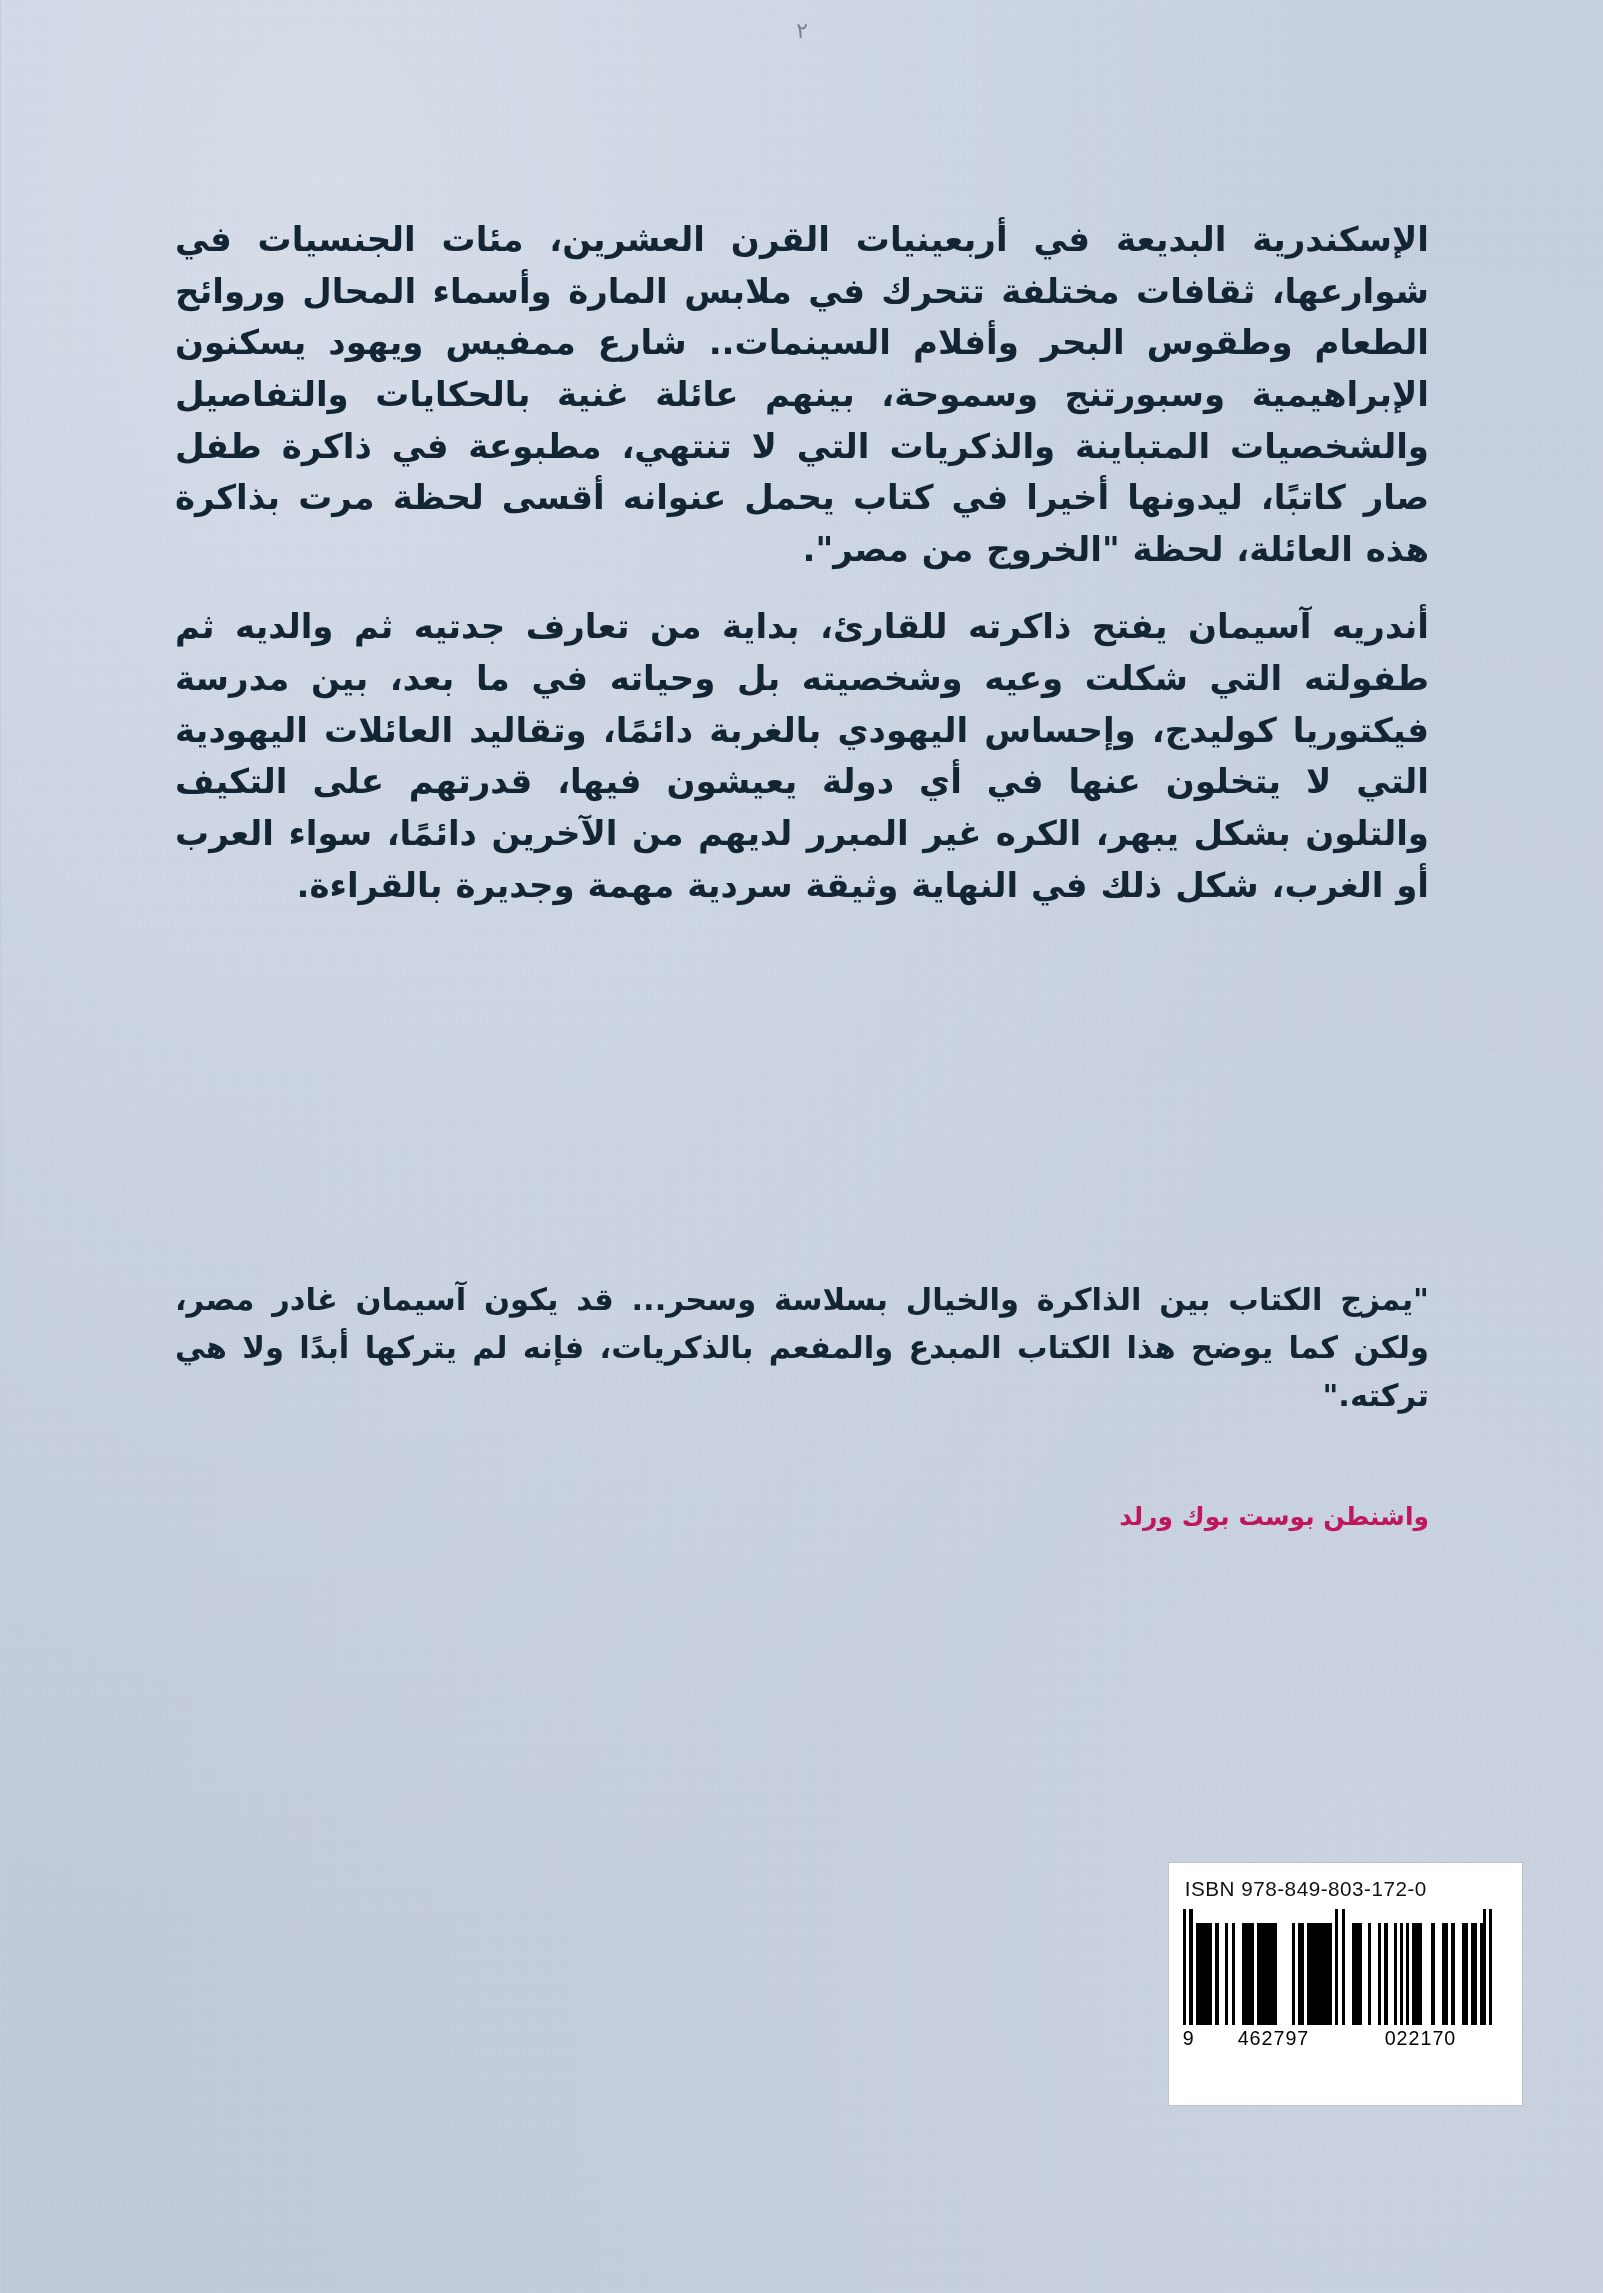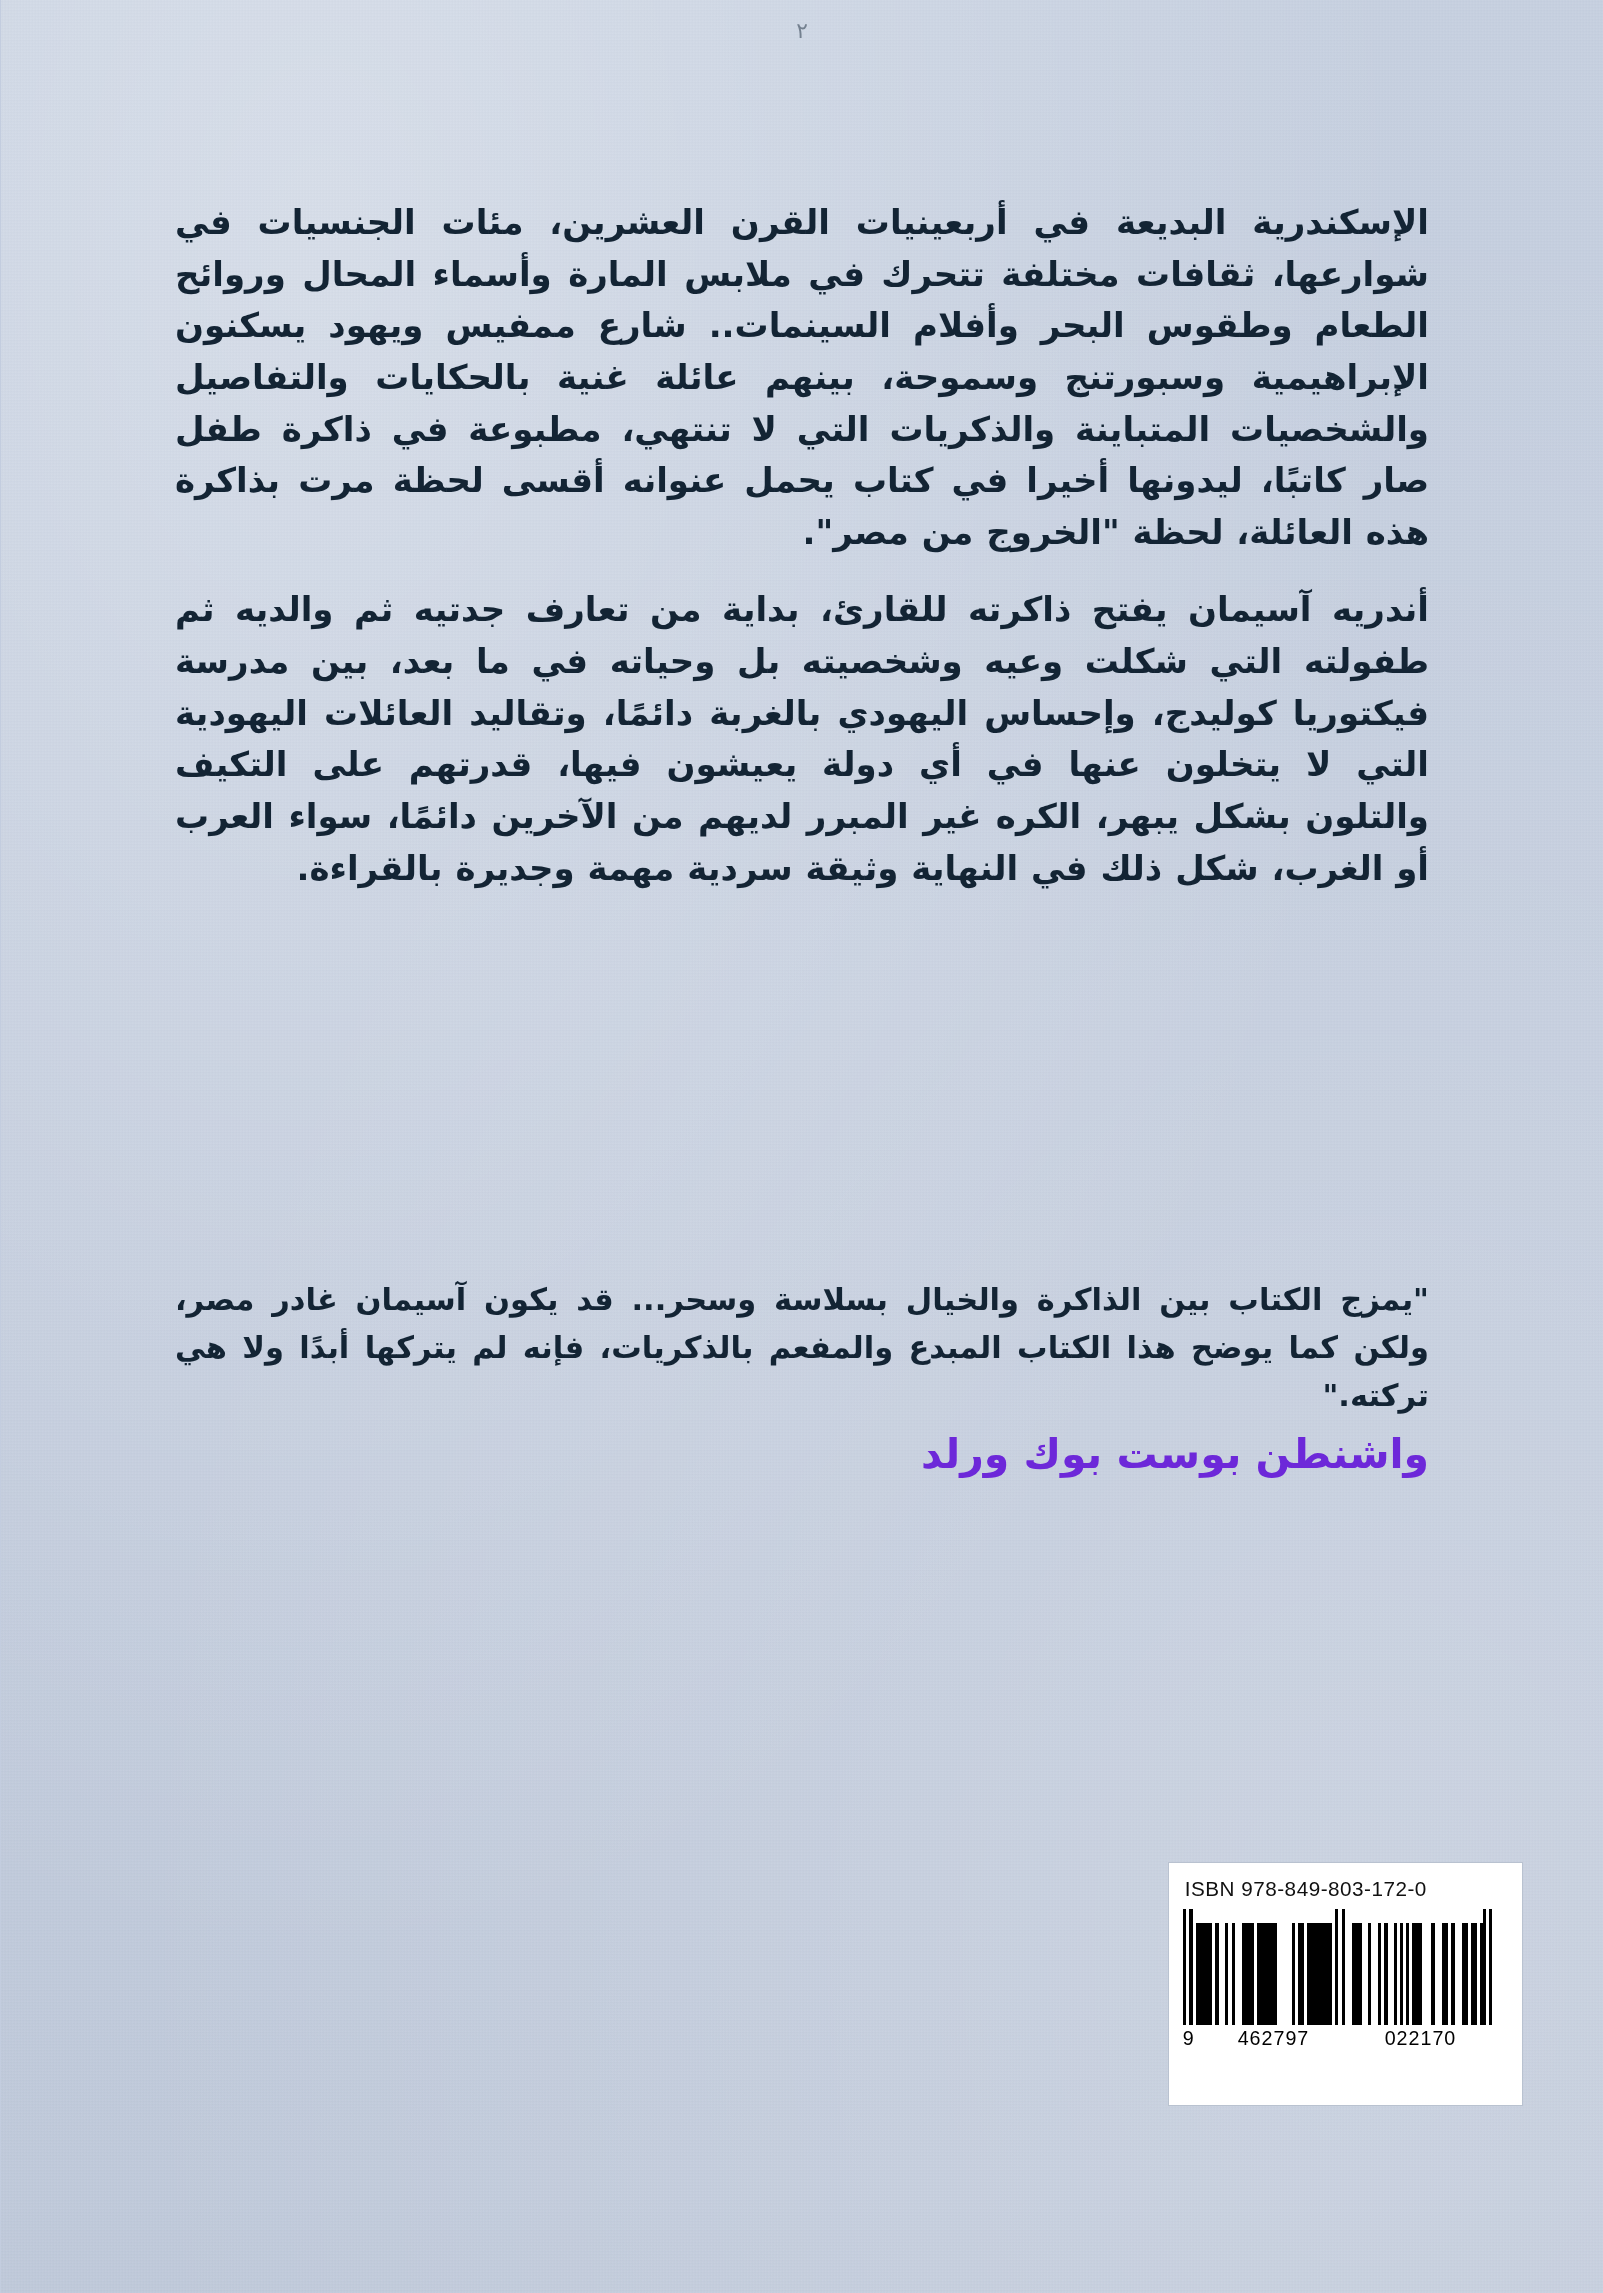--- a/index.html
+++ b/index.html
@@ -43,21 +43,21 @@
     left: 50%;
     transform: translateX(-50%);
     font-size: 21.7px;
     color: #2a3a4a;
     opacity: 0.55;
     font-family: "DejaVu Serif", serif;
   }
 
   .blurb {
     position: absolute;
-    top: 197px;
+    top: 214px;
     right: 175px;
     left: 175px;
     color: #132434;
     font-size: 34px;
     line-height: 1.52;
     text-align: justify;
     text-align-last: right;
     font-family: "DejaVu Sans", sans-serif;
     font-weight: 600;
     letter-spacing: 0px;
@@ -77,24 +77,24 @@
     font-size: 30.5px;
     line-height: 1.58;
     text-align: justify;
     text-align-last: right;
     font-weight: 600;
   }
   .quote-block p { margin: 0; }
 
   .quote-source {
     position: absolute;
-    top: 1430px;
+    top: 1502px;
     right: 175px;
-    color: #6d28d9;
-    font-size: 41px;
+    color: #be185d;
+    font-size: 25px;
     font-weight: 700;
   }
 
   
   .logo {
     position: absolute;
     left: 724px;
     top: 1896px;
     width: 202px;
     height: 197px;

